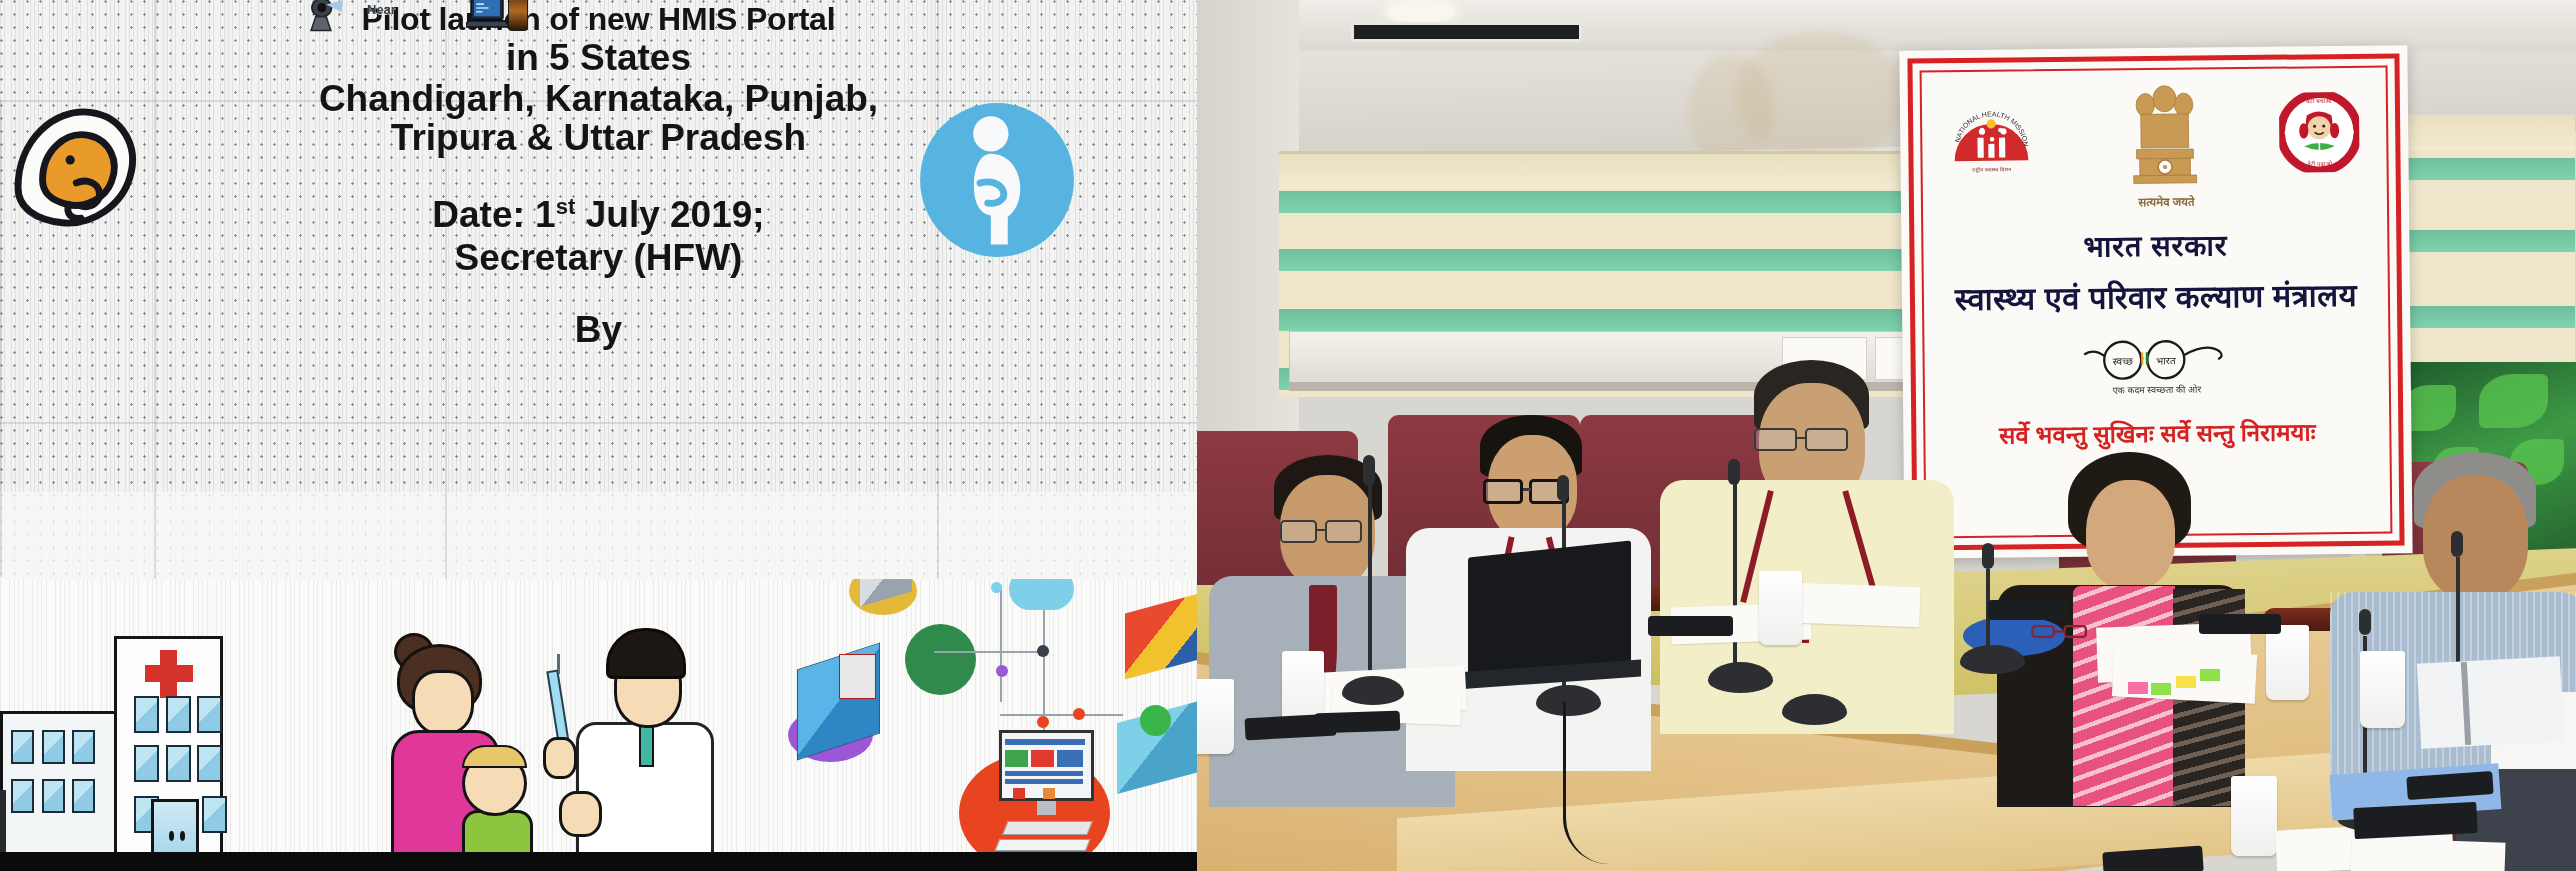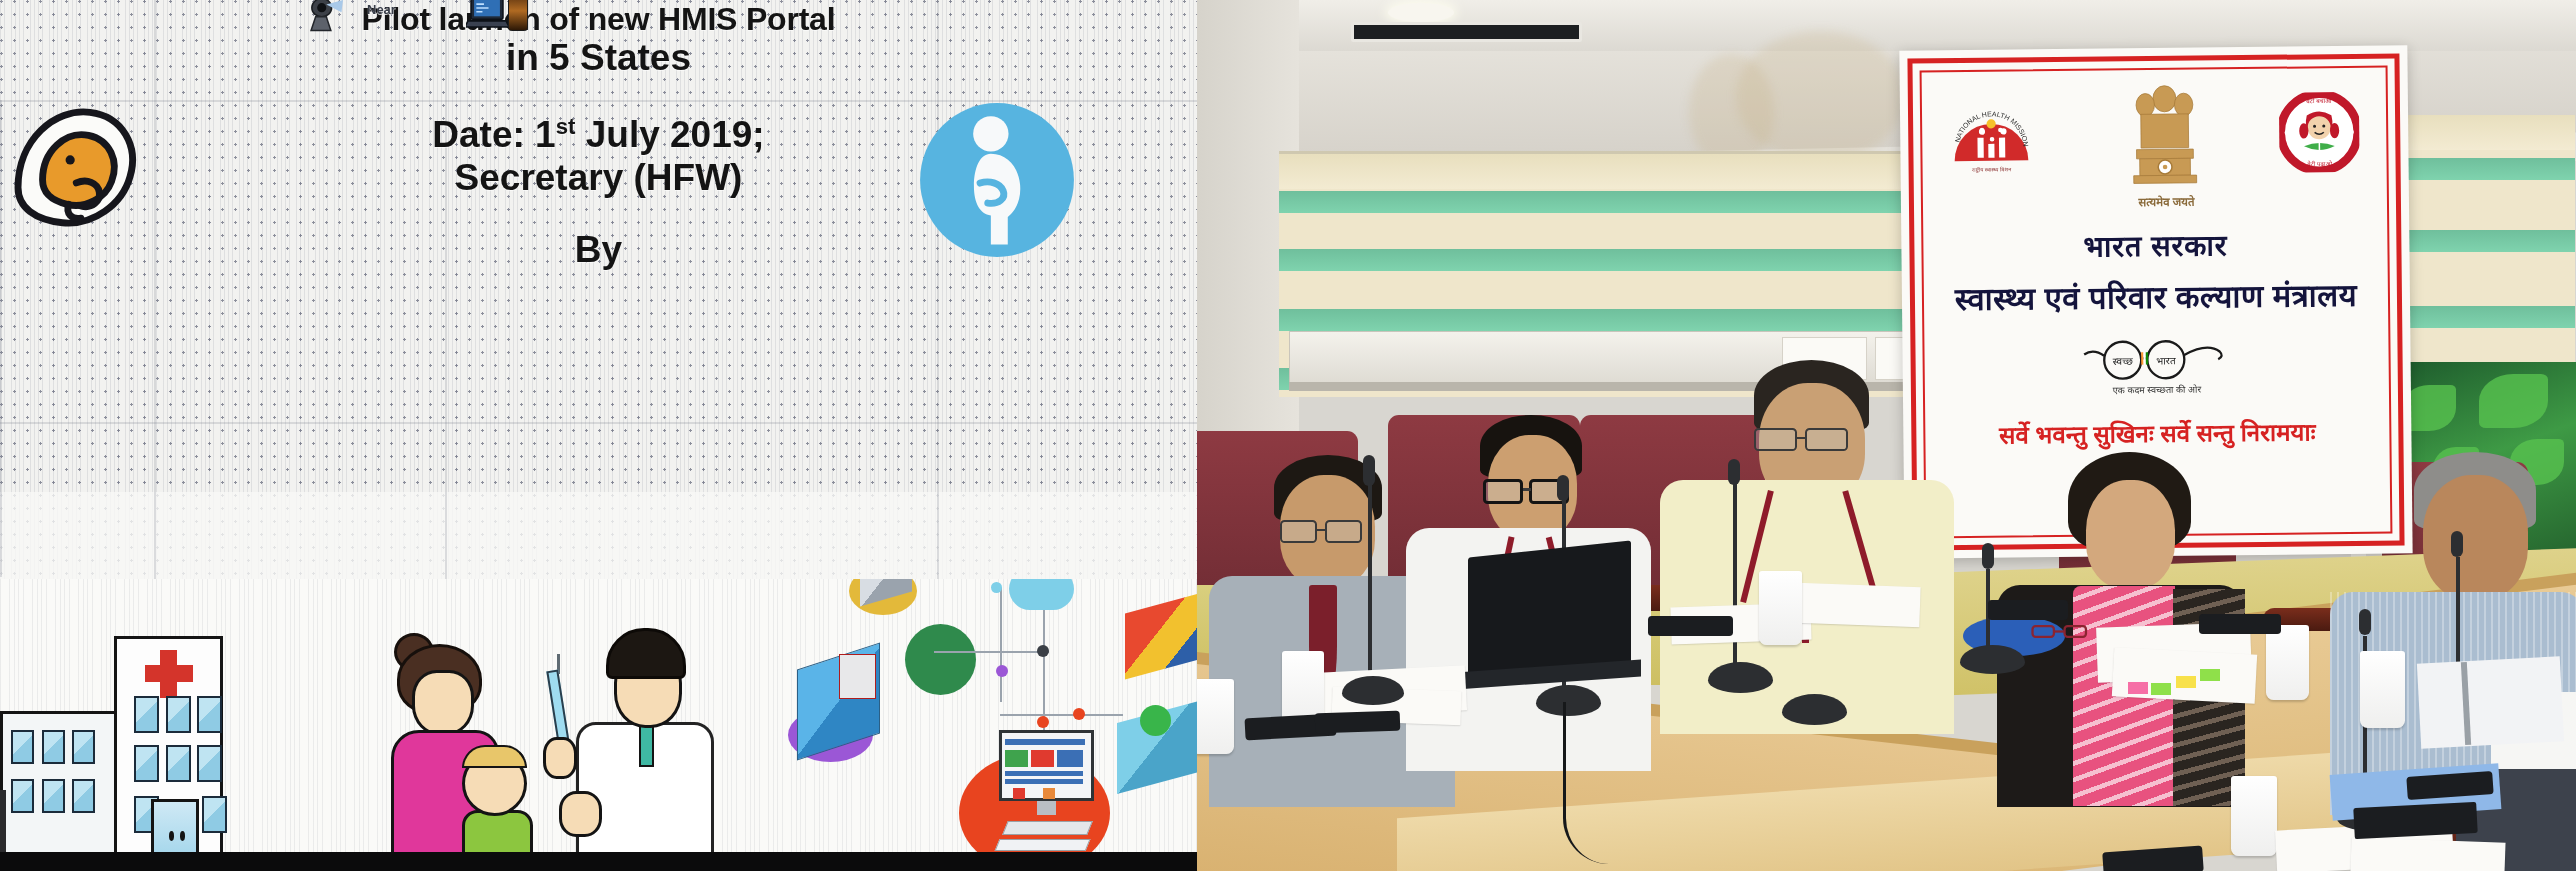--- a/index.html
+++ b/index.html
@@ -367,20 +367,22 @@
         <path d="M2 34 h50 l4 8 H-2 Z" fill="#3a4150" stroke="#0d1117" stroke-width="2"></path>
       </svg>
     </div>
     <div class="clip clip-phone"></div>
 
     <div class="near-label">Near</div>
 
     <div class="slide-text">
       <div class="slide-title">Pilot launch of new HMIS Portal</div>
       <div class="slide-line t-states">in 5 States</div>
+      <div class="slide-line t-list1">Chandigarh, Karnataka, Punjab,</div>
+      <div class="slide-line t-list2">Tripura &amp; Uttar Pradesh</div>
       <div class="slide-line t-date">
         <span>Date: 1</span><span class="sup">st</span><span> July 2019;</span>
       </div>
       <div class="slide-line t-sec">Secretary (HFW)</div>
       <div class="slide-line t-by">By</div>
     </div>
 
     <div class="illus">
       <div class="illus-bg"></div>
       <div class="illus-stripes"></div>

